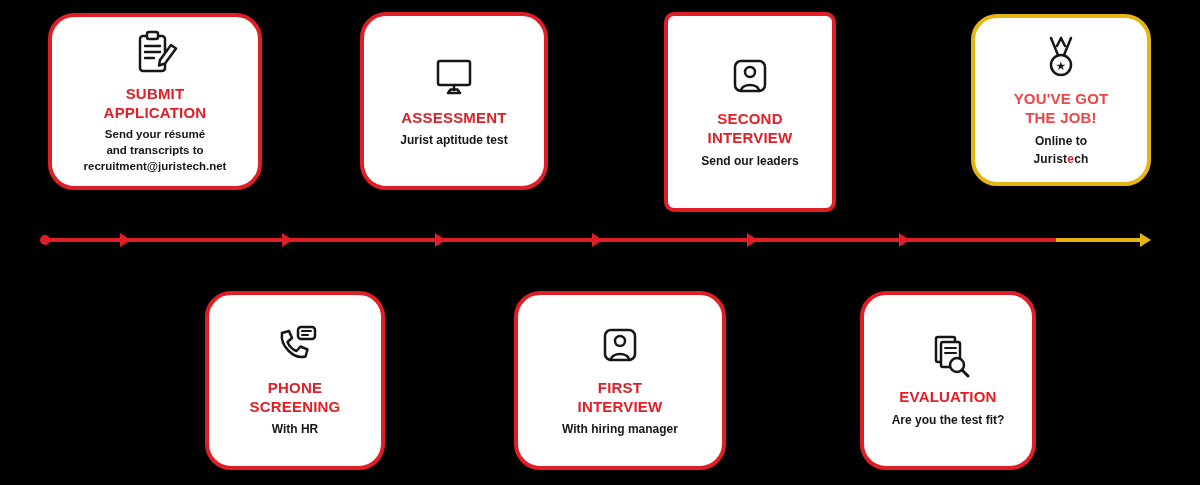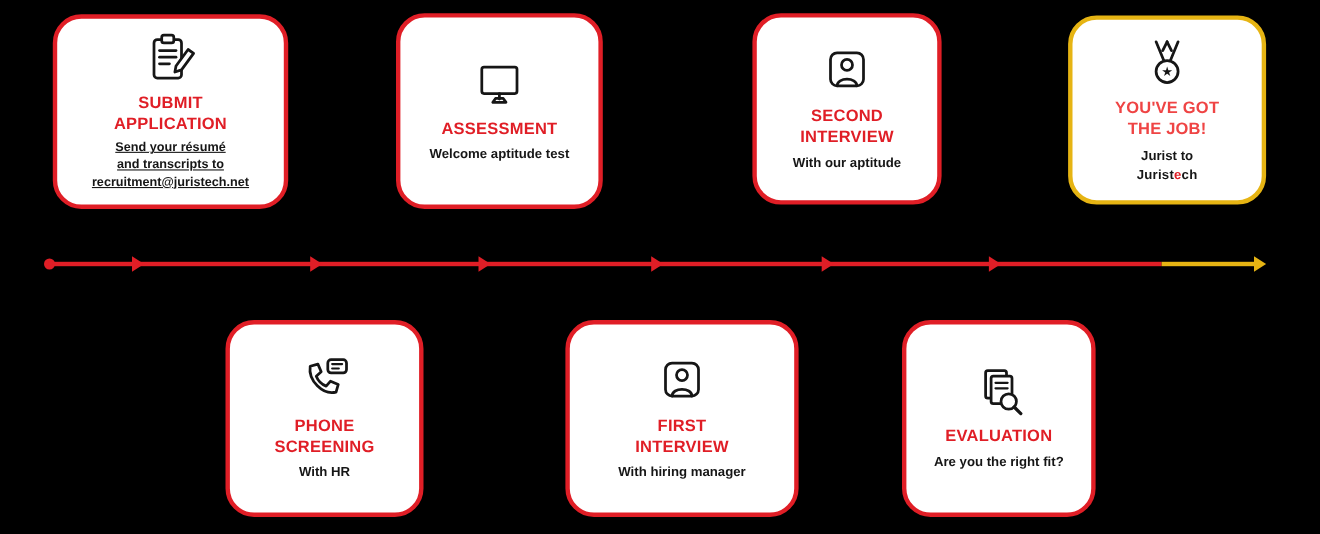--- a/index.html
+++ b/index.html
@@ -7,33 +7,33 @@
 
   
   .card{position:absolute;background:#fff;border:4px solid #e01e26;border-radius:26px;
         display:flex;flex-direction:column;align-items:center;justify-content:center;
         text-align:center;padding:10px 6px;box-sizing:border-box;}
   .card.gold{border-color:#e6b413;}
   .icon svg{width:48px;height:48px;display:block;}
   .title{color:#e01e26;font-weight:bold;font-size:15px;line-height:1.25;white-space:pre-line;margin-top:8px;letter-spacing:.2px;}
   .gold .title{color:#ef4444;}
   .desc{color:#161616;font-size:12px;font-weight:600;line-height:1.4;white-space:pre-line;margin-top:5px;}
-  .c1 .desc{font-weight:700;font-size:11.5px;line-height:1.35;text-decoration:underline;}
+  .c1 .desc{font-weight:700;font-size:11.5px;line-height:1.35;}
   .brand{margin-top:2px;font-weight:bold;font-size:12px;letter-spacing:.2px;}
   .b-red{color:#e01e26;}
   .b-dark{color:#161616;}
 
   
   .c1{left:48px;top:13px;width:214px;height:177px;}
   .c2{left:360px;top:12px;width:188px;height:178px;text-align:right;}
-  .c3{left:684px;top:12px;width:172px;height:174px;}
+  .c3{left:664px;top:12px;width:172px;height:200px;border-radius:10px;}
   .c4{left:971px;top:14px;width:180px;height:172px;}
   .c5{left:205px;top:291px;width:180px;height:179px;}
   .c6{left:514px;top:291px;width:212px;height:179px;}
-  .c7{left:820px;top:291px;width:176px;height:179px;}
+  .c7{left:860px;top:291px;width:176px;height:179px;}
 
   
   .tl-line{position:absolute;top:238px;height:4px;}
   .tl-red{left:44px;width:1012px;background:#e01e26;}
   .tl-yellow{left:1056px;width:86px;background:#e6b413;}
   .tl-dot{position:absolute;left:40px;top:235px;width:10px;height:10px;border-radius:50%;background:#e01e26;}
   .tl-arrow{position:absolute;top:233px;width:0;height:0;
             border-top:7px solid transparent;border-bottom:7px solid transparent;
             border-left:11px solid #e01e26;}
   .tl-arrow.yellow{border-left-color:#e6b413;}
@@ -75,48 +75,48 @@
 
   <div class="card c2">
     <span class="icon">
       <svg viewBox="0 0 48 48" fill="none" stroke="#161616" stroke-width="2.5" stroke-linejoin="round" stroke-linecap="round">
         <rect x="8" y="8" width="32" height="24" rx="2"></rect>
         <line x1="24" y1="32" x2="24" y2="37"></line>
         <path d="M18 40 h12 l-2.5 -3.5 h-7 Z"></path>
       </svg>
     </span>
     <div class="title">ASSESSMENT</div>
-    <div class="desc">Welcome aptitude test</div>
+    <div class="desc">Jurist aptitude test</div>
   </div>
 
   <div class="card c3">
     <span class="icon">
       <svg viewBox="0 0 48 48" fill="none" stroke="#161616" stroke-width="2.5" stroke-linejoin="round" stroke-linecap="round">
         <rect x="9" y="7" width="30" height="30" rx="6"></rect>
         <circle cx="24" cy="18" r="5"></circle>
         <path d="M15 37 c0 -8 18 -8 18 0"></path>
       </svg>
     </span>
     <div class="title">SECOND
 INTERVIEW</div>
-    <div class="desc">With our aptitude</div>
+    <div class="desc">Send our leaders</div>
   </div>
 
   <div class="card c4 gold">
     <span class="icon">
       <svg viewBox="0 0 48 48" fill="none" stroke="#161616" stroke-width="2.5" stroke-linejoin="round" stroke-linecap="round">
         <path d="M14 4 L21 21 M20 12 L24 4"></path>
         <path d="M34 4 L27 21 M28 12 L24 4"></path>
         <circle cx="24" cy="31" r="10"></circle>
         <text x="24" y="35.5" text-anchor="middle" font-size="12" fill="#161616" stroke="none">★</text>
       </svg>
     </span>
     <div class="title">YOU'VE GOT
 THE JOB!</div>
-    <div class="desc">Jurist to</div>
+    <div class="desc">Online to</div>
     <div class="brand"><span class="b-dark">Jurist</span><span class="b-red">e</span><span class="b-dark">ch</span></div>
   </div>
 
   <div class="card c5">
     <span class="icon">
       <svg viewBox="0 0 48 48" fill="none" stroke="#161616" stroke-width="2.5" stroke-linejoin="round" stroke-linecap="round">
         <path d="M11 10 l7 -2 3 7 -4.5 4 a16 16 0 0 0 9 9 l4 -4.5 7 3 -2 7 c-12 3 -25.5 -10.5 -23.5 -23.5 z"></path>
         <rect x="27" y="4" width="17" height="12" rx="3" fill="#fff"></rect>
         <line x1="31" y1="8" x2="40" y2="8" stroke-width="2"></line>
         <line x1="31" y1="12" x2="37" y2="12" stroke-width="2"></line>
@@ -145,16 +145,16 @@
       <svg viewBox="0 0 48 48" fill="none" stroke="#161616" stroke-width="2.5" stroke-linejoin="round" stroke-linecap="round">
         <rect x="12" y="5" width="19" height="25" rx="2"></rect>
         <rect x="17" y="10" width="19" height="25" rx="2" fill="#fff"></rect>
         <line x1="21" y1="16" x2="32" y2="16" stroke-width="2"></line>
         <line x1="21" y1="21" x2="32" y2="21" stroke-width="2"></line>
         <circle cx="33" cy="33" r="7" fill="#fff"></circle>
         <line x1="38" y1="38" x2="44" y2="44" stroke-width="3"></line>
       </svg>
     </span>
     <div class="title">EVALUATION</div>
-    <div class="desc">Are you the right fit?</div>
+    <div class="desc">Are you the test fit?</div>
   </div>
 
 </div>
 
 </body></html>

